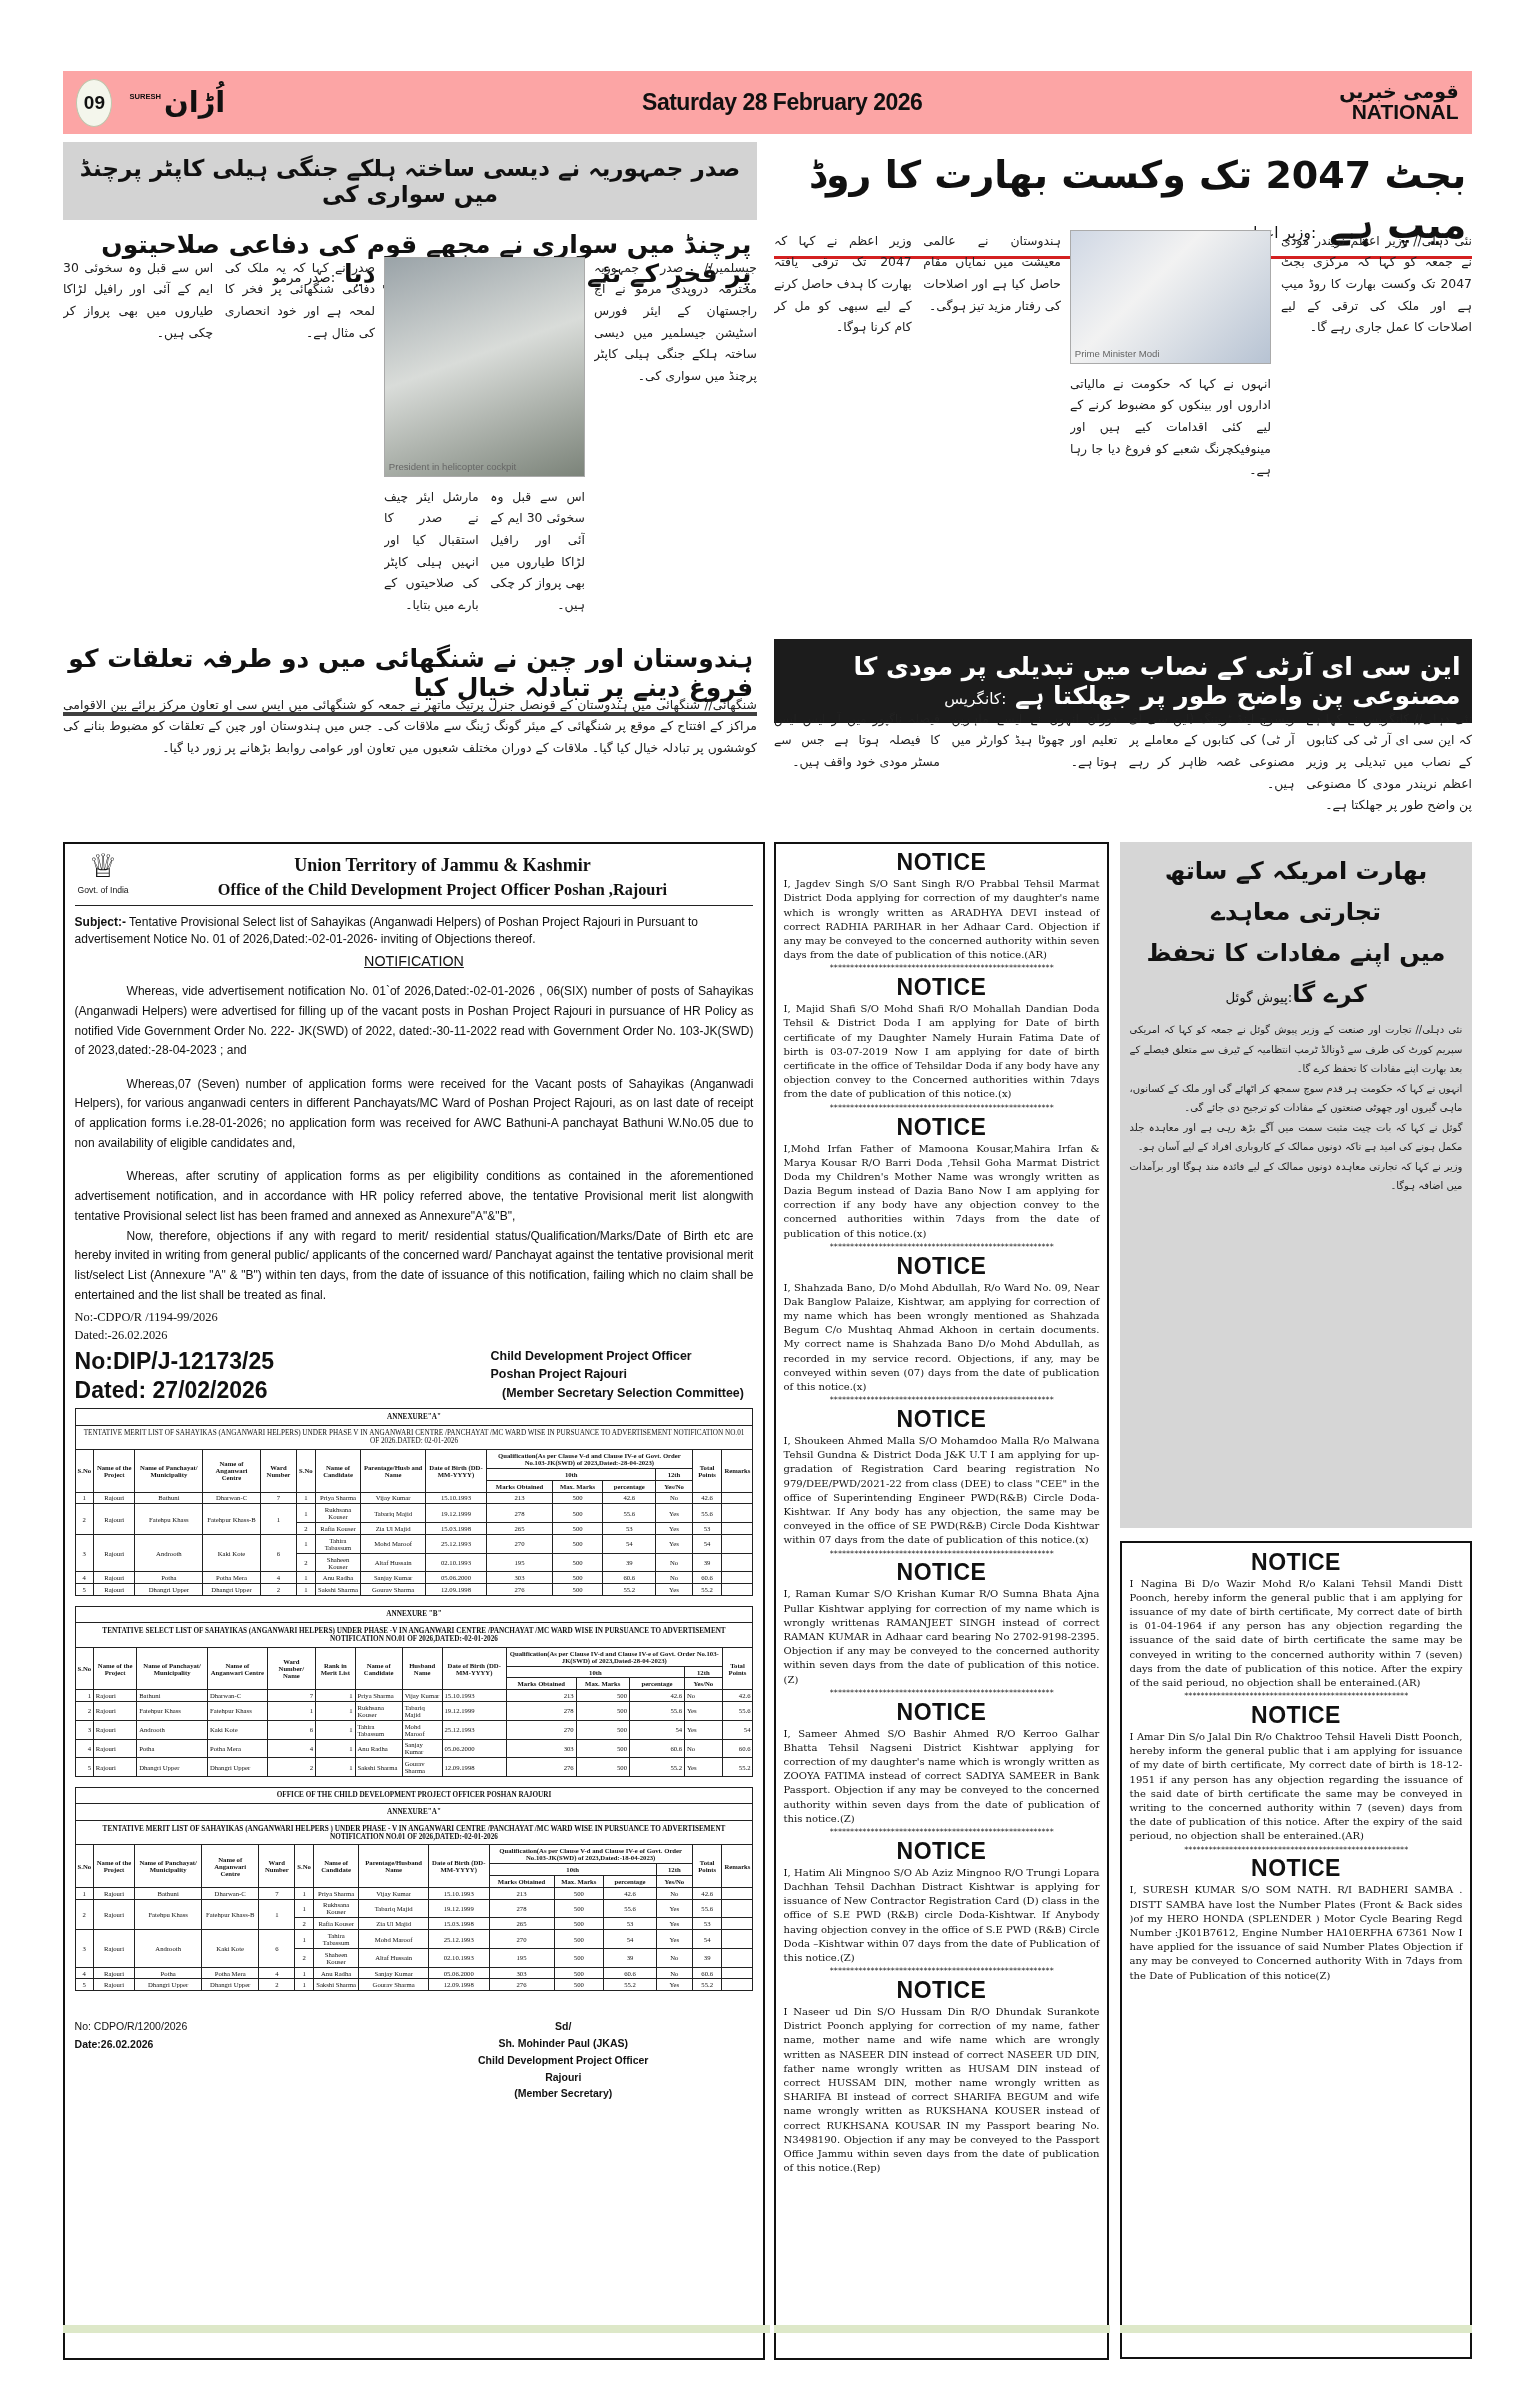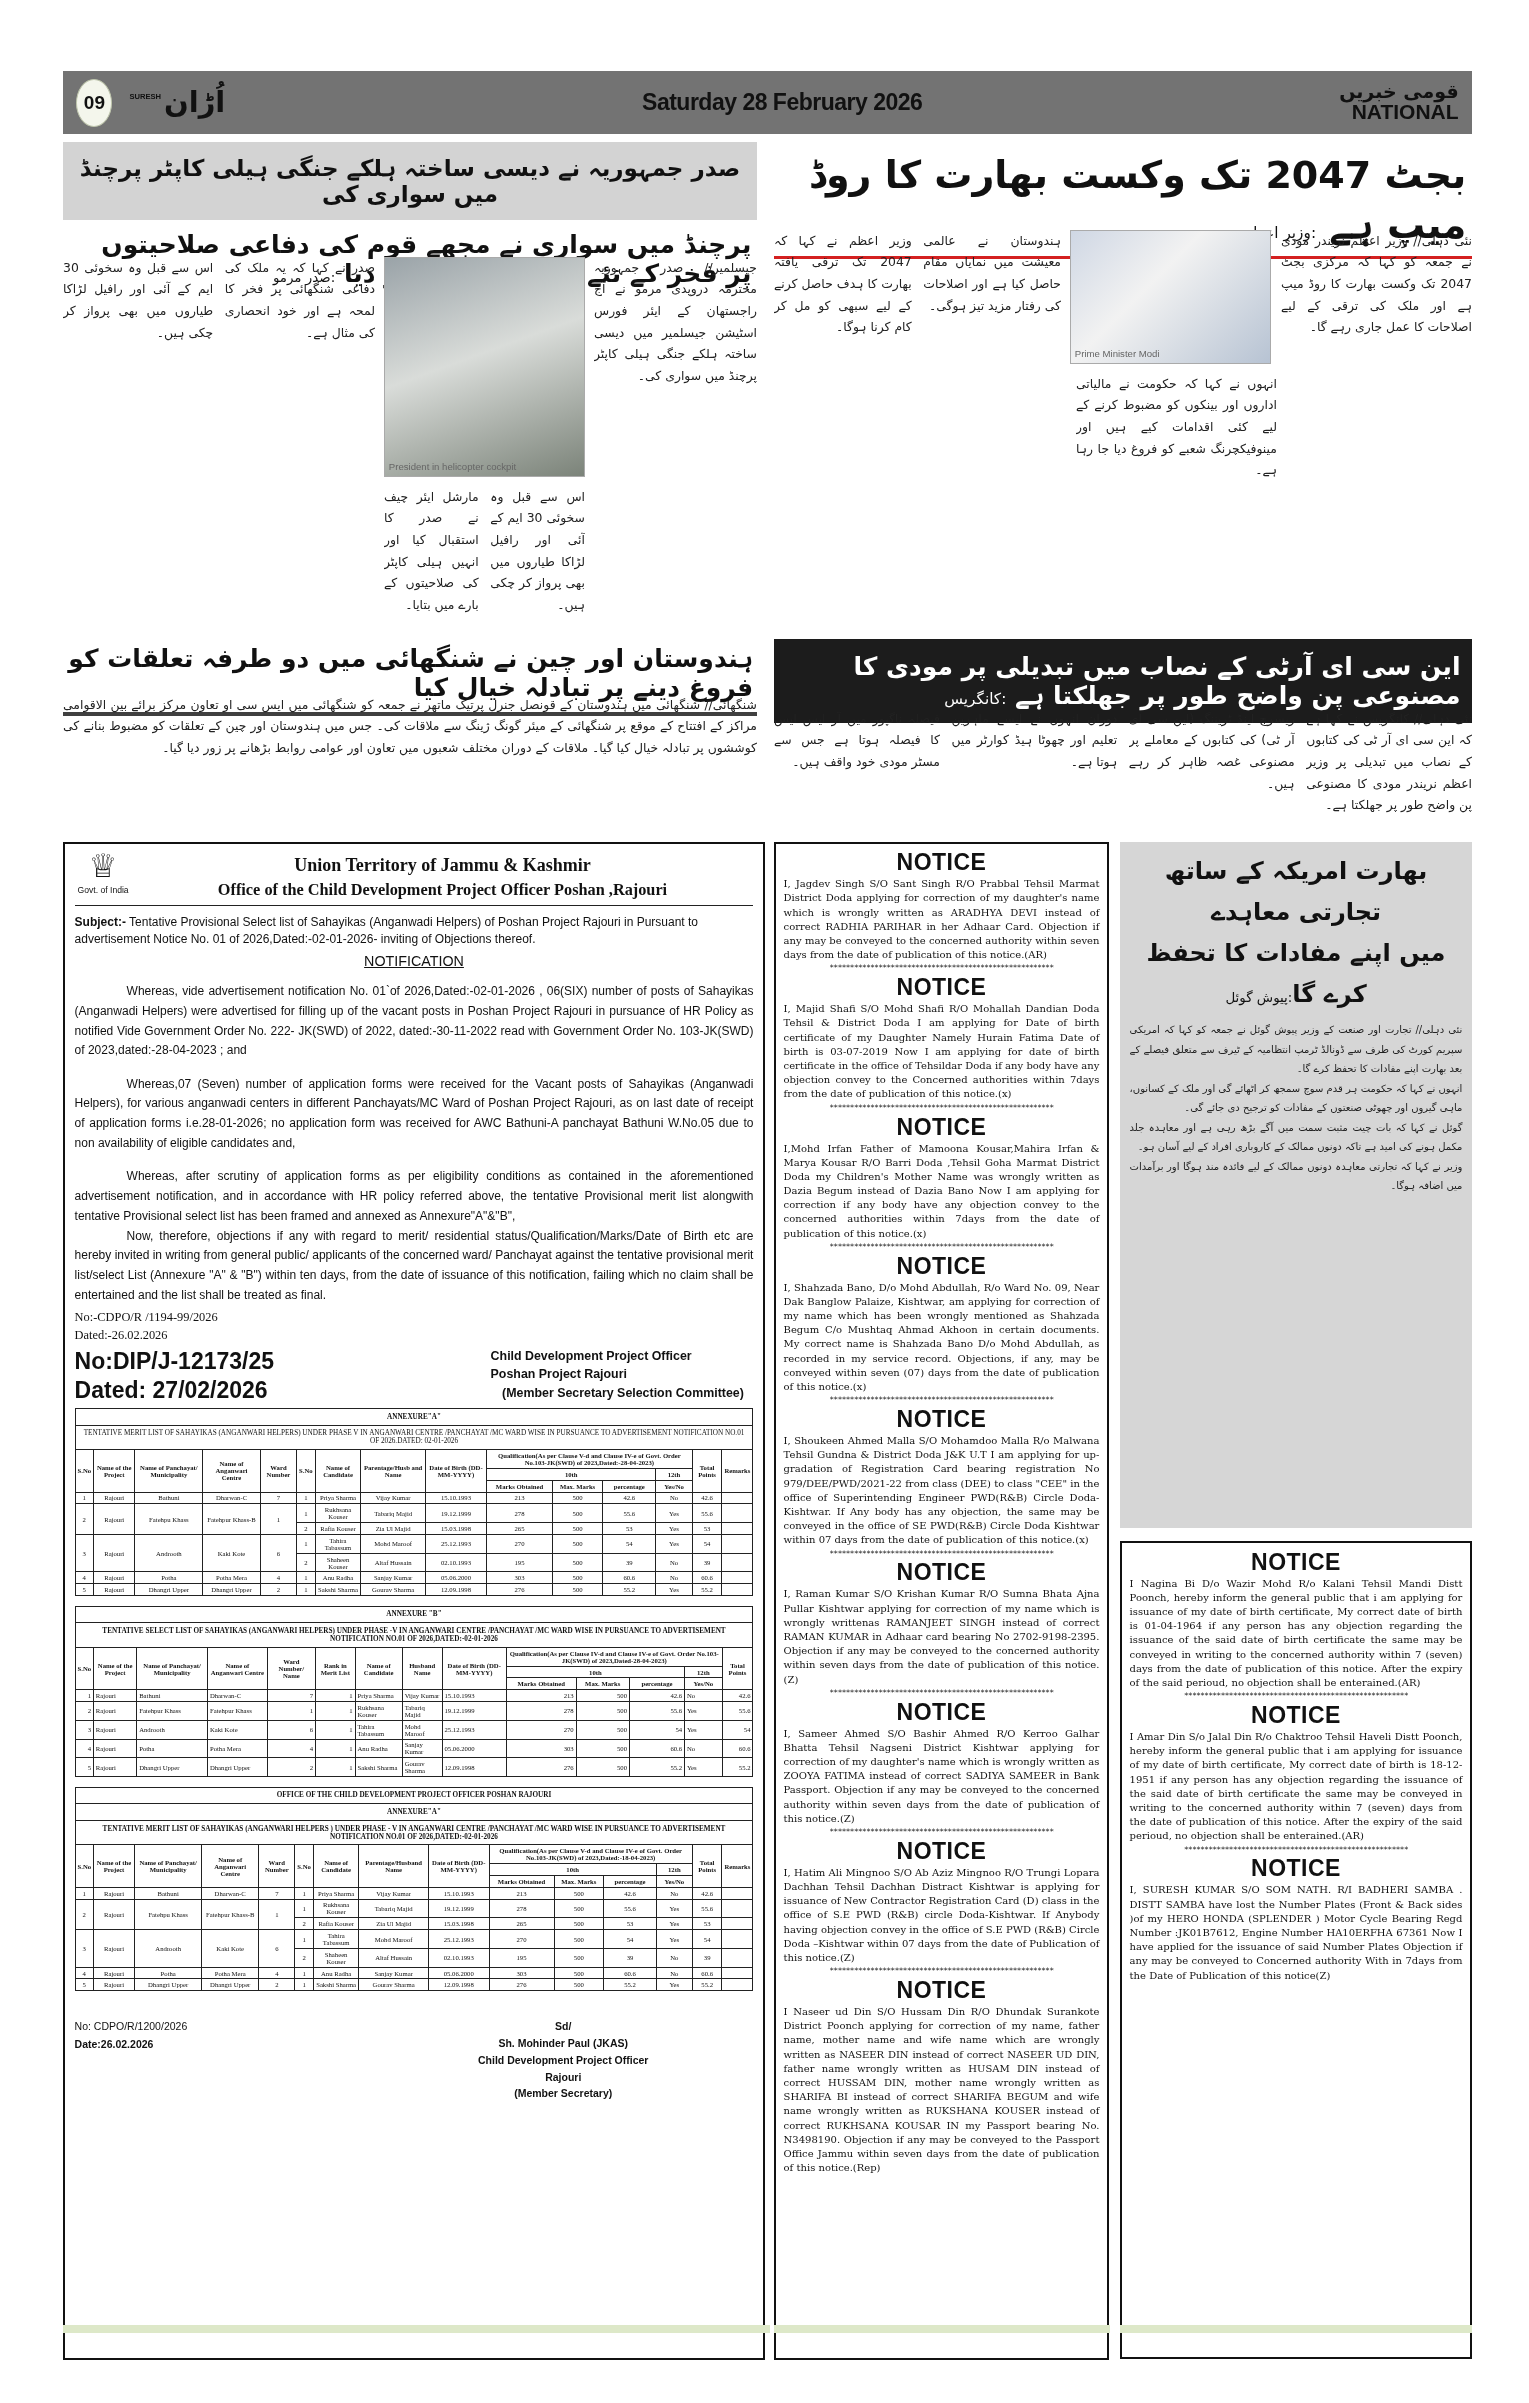--- a/index.html
+++ b/index.html
@@ -1,20 +1,20 @@
 <!DOCTYPE html>
 <html><head>
 <meta charset="utf-8">
 <style>
   * { box-sizing: border-box; margin: 0; padding: 0; }
   body { width: 1529px; height: 2403px; background: #ffffff; font-family: "Liberation Serif", serif; color: #111; position: relative; overflow: hidden; }
   .page { position: absolute; left: 63px; top: 71px; width: 1409px; }
 
   
-  .masthead { position: relative; height: 63px; background: #737373; display: flex; align-items: center; justify-content: space-between; padding: 0 13.4px; }
+  .masthead { position: relative; height: 63px; background: #fca5a5; display: flex; align-items: center; justify-content: space-between; padding: 0 13.4px; }
   .mh-left { display: flex; align-items: center; gap: 17px; }
   .page-num { width: 36px; height: 48px; border-radius: 50%; border: 1.9px solid #bfc6ad; background: #f4f6ec; display: flex; align-items: center; justify-content: center; font-family: "Liberation Sans", sans-serif; font-weight: bold; font-size: 19px; }
   .logo { display: flex; align-items: flex-start; gap: 2.9px; }
   .logo-en { font-family: "Liberation Sans", sans-serif; font-size: 7.6px; font-weight: bold; margin-top: 3.8px; }
   .logo-ur { font-family: "DejaVu Sans", sans-serif; font-size: 29px; font-weight: bold; line-height: 1; }
   .mh-date { font-family: "Liberation Sans", sans-serif; font-weight: bold; font-size: 23px; letter-spacing: -0.5px; }
   .mh-right { text-align: right; line-height: 1.05; }
   .mh-urdu { font-family: "DejaVu Sans", sans-serif; font-size: 19px; font-weight: bold; }
   .mh-sec { font-family: "Liberation Sans", sans-serif; font-weight: bold; font-size: 21px; }
 
@@ -113,21 +113,21 @@
         <span>بجٹ 2047 تک وکست بھارت کا روڈ میپ ہے</span>
         <small>:وزیر اعظم مودی</small>
       </h1>
       <div class="red-rule"></div>
       <div class="photo" style="right:201px; top:88px; width:201px; height:134px;">
         <span class="ph-label">Prime Minister Modi</span>
       </div>
       <div class="cols" style="right:0; top:88px; width:191px; height:382px; grid-template-columns:1fr;">
         <p class="col-text">نئی دہلی// وزیر اعظم نریندر مودی نے جمعہ کو کہا کہ مرکزی بجٹ 2047 تک وکست بھارت کا روڈ میپ ہے اور ملک کی ترقی کے لیے اصلاحات کا عمل جاری رہے گا۔</p>
       </div>
-      <div class="cols" style="right:195px; top:231px; width:201px; height:239px; grid-template-columns:1fr;">
+      <div class="cols" style="right:201px; top:231px; width:201px; height:239px; grid-template-columns:1fr;">
         <p class="col-text">انہوں نے کہا کہ حکومت نے مالیاتی اداروں اور بینکوں کو مضبوط کرنے کے لیے کئی اقدامات کیے ہیں اور مینوفیکچرنگ شعبے کو فروغ دیا جا رہا ہے۔</p>
       </div>
       <div class="cols" style="right:411px; top:88px; width:287px; height:382px; grid-template-columns:1fr 1fr;">
         <p class="col-text">ہندوستان نے عالمی معیشت میں نمایاں مقام حاصل کیا ہے اور اصلاحات کی رفتار مزید تیز ہوگی۔</p>
         <p class="col-text">وزیر اعظم نے کہا کہ 2047 تک ترقی یافتہ بھارت کا ہدف حاصل کرنے کے لیے سبھی کو مل کر کام کرنا ہوگا۔</p>
       </div>
     </article>
 
     <article class="lead-left urdu">
       <h2 class="grey-head">صدر جمہوریہ نے دیسی ساختہ ہلکے جنگی ہیلی کاپٹر پرچنڈ میں سواری کی</h2>

